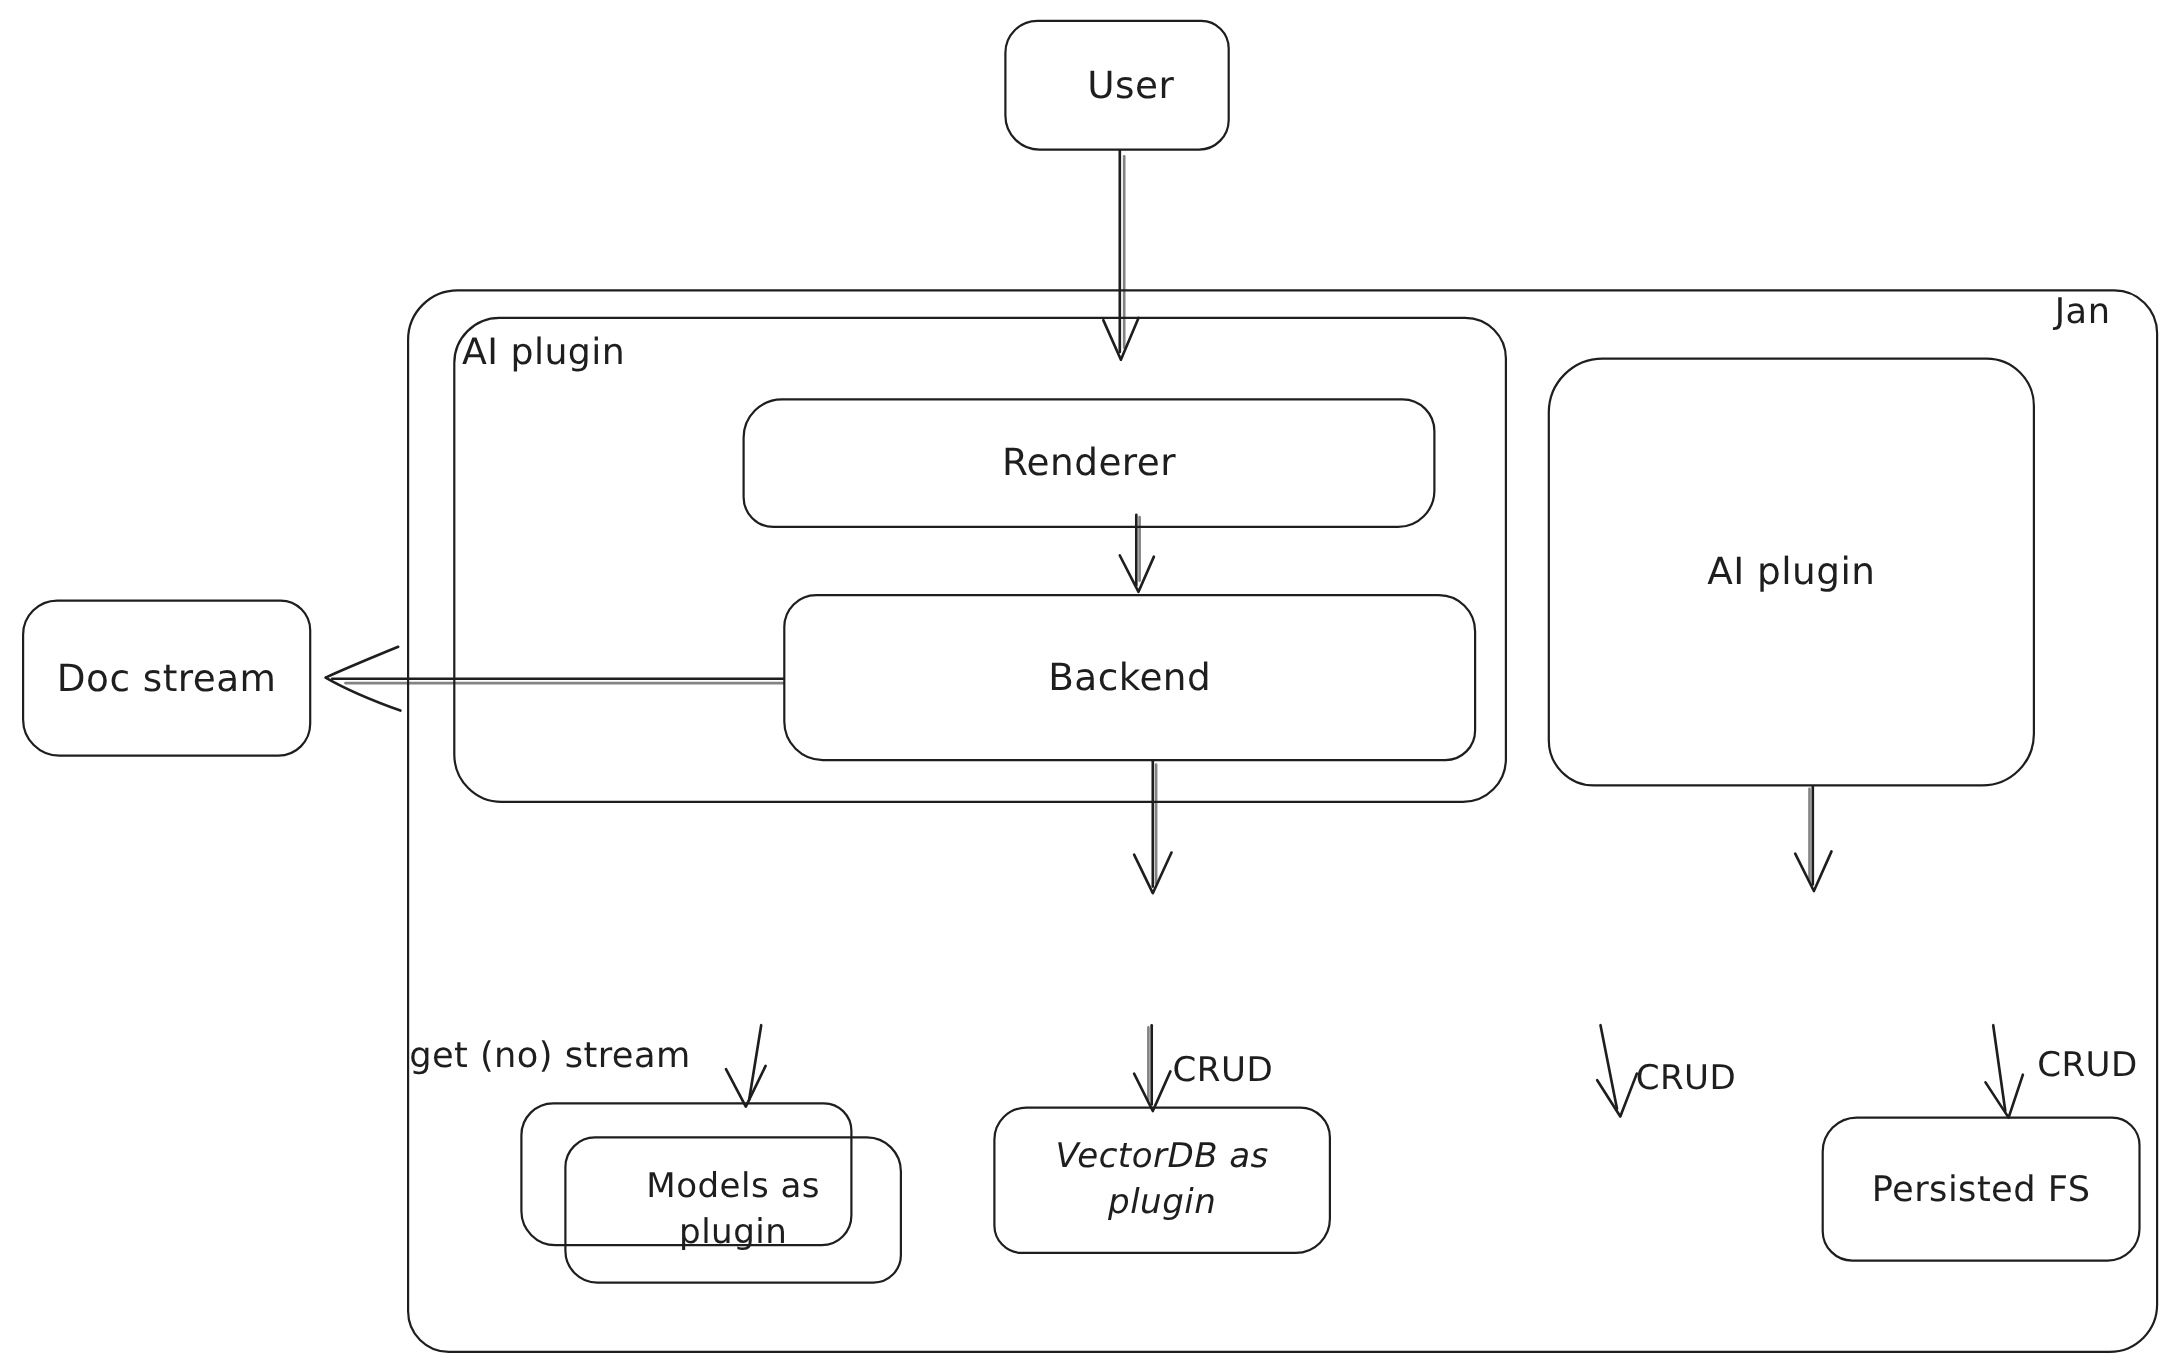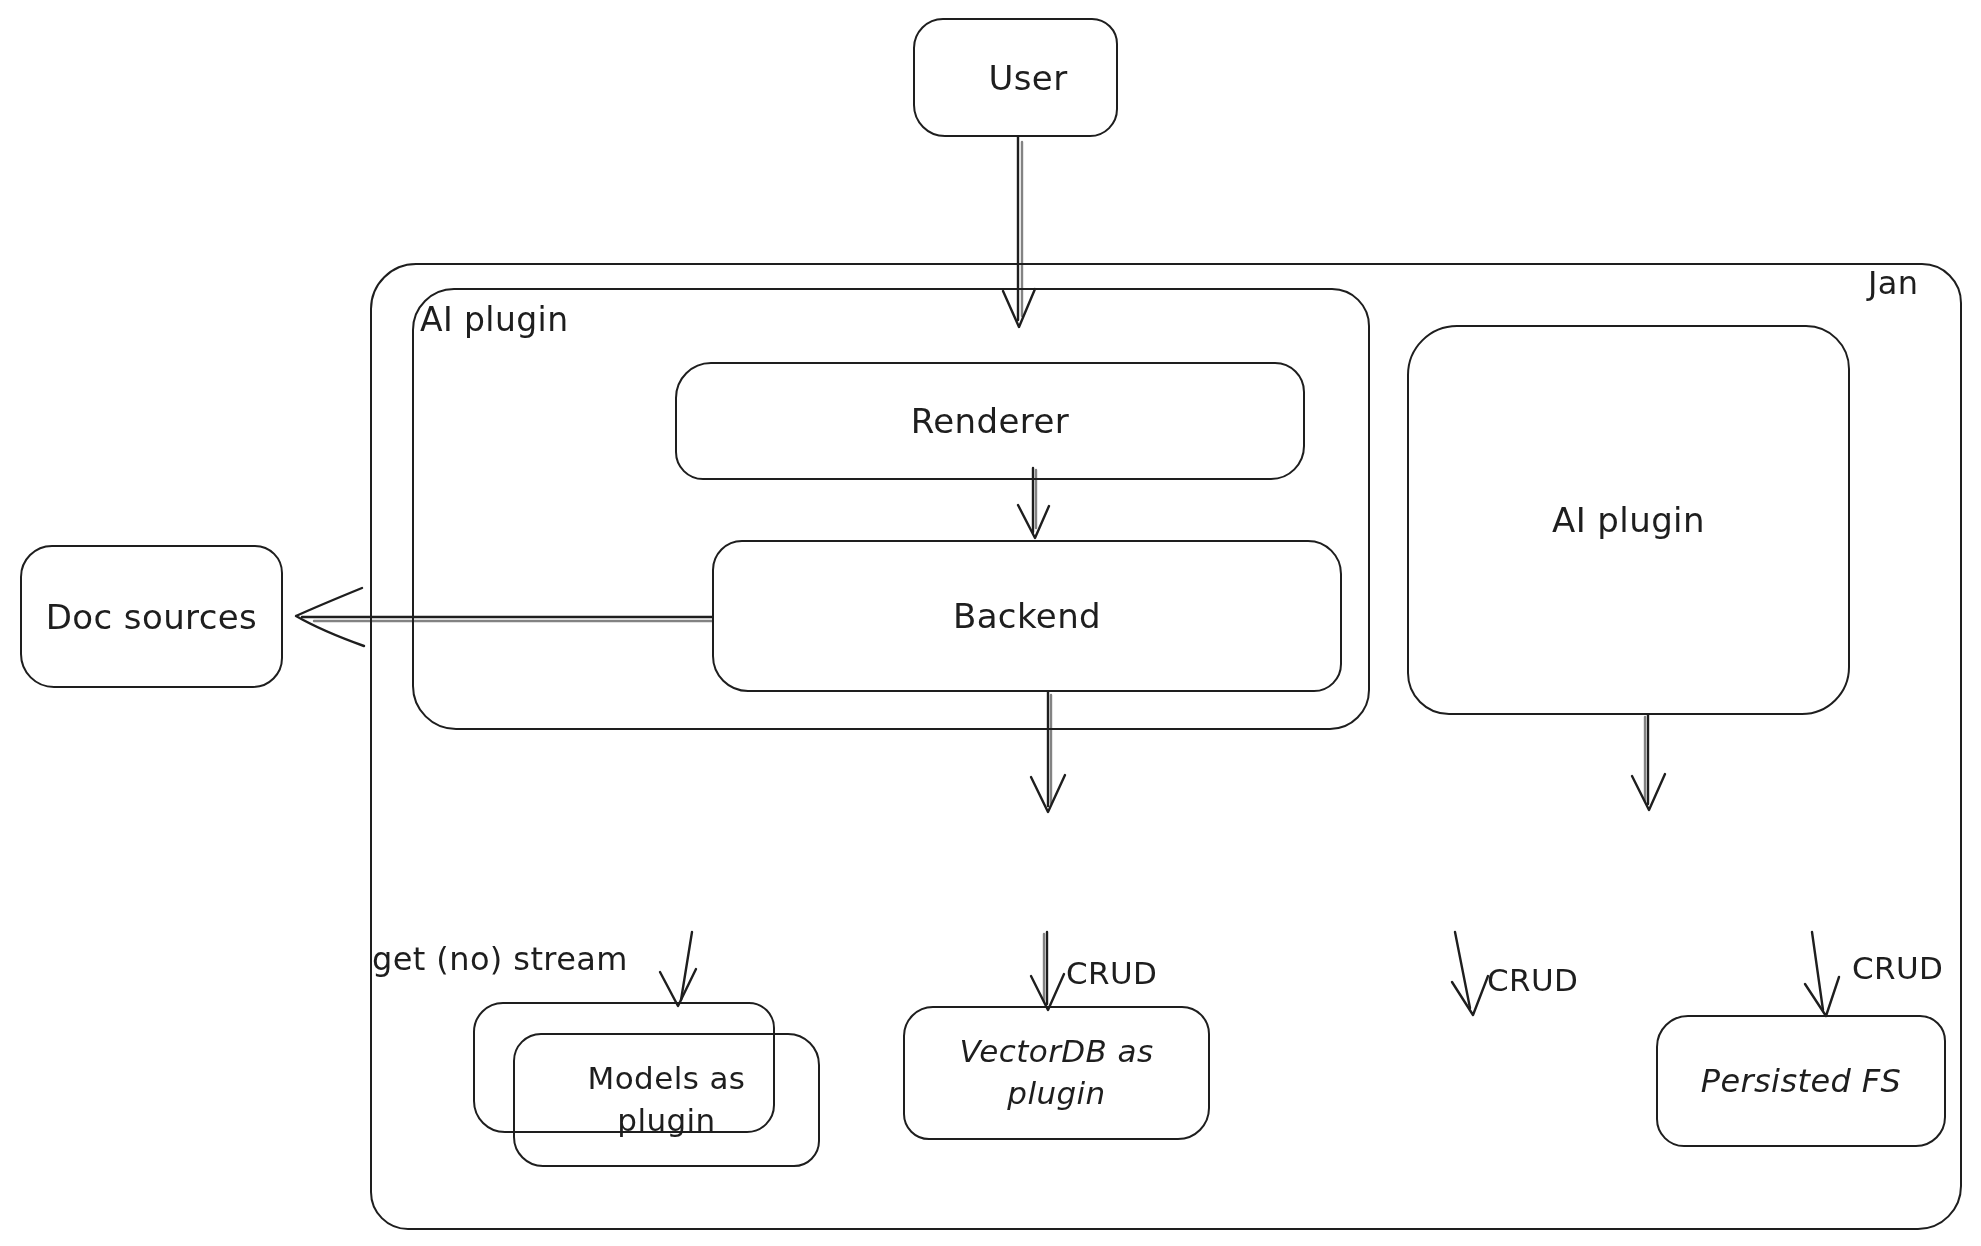--- a/index.html
+++ b/index.html
@@ -42,21 +42,21 @@
   </div>
 
   <div class="box" style="left:712px;top:540px;width:630px;height:152px;border-radius:30px 34px 28px 36px;">
     <div class="lblwrap">
         <span class="lbl" style="font-size:34px;">Backend</span>
       </div>
   </div>
 
   <div class="box" style="left:20px;top:545px;width:263px;height:143px;border-radius:32px 28px 30px 34px;">
     <div class="lblwrap">
-        <span class="lbl" style="font-size:34px;">Doc sources</span>
+        <span class="lbl" style="font-size:34px;">Doc stream</span>
       </div>
   </div>
 
   <div class="box" style="left:1407px;top:325px;width:443px;height:390px;border-radius:50px 44px 48px 42px;">
     <div class="lblwrap">
         <span class="lbl" style="font-size:34px;">AI plugin</span>
       </div>
   </div>
 
 
@@ -69,21 +69,21 @@
   </div>
 
   <div class="box" style="left:903px;top:1006px;width:307px;height:134px;border-radius:30px 28px 32px 26px;">
     <div class="lblwrap">
         <span class="lbl pre" style="font-size:31px;line-height:1.35;font-style:italic;">VectorDB as
 plugin</span>
       </div>
   </div>
 
 
-  <div class="box" style="left:1656px;top:1015px;width:290px;height:132px;border-radius:32px 26px 30px 28px;font-style:italic;">
+  <div class="box" style="left:1656px;top:1015px;width:290px;height:132px;border-radius:32px 26px 30px 28px;">
     <div class="lblwrap">
         <span class="lbl" style="font-size:32px;">Persisted FS</span>
       </div>
   </div>
 
   <svg class="arrows" viewBox="0 0 1981 1246">
 
     <g>
       <path d="M1018,137 V320"></path>
       <path class="dbl" d="M1022,142 V316"></path>

